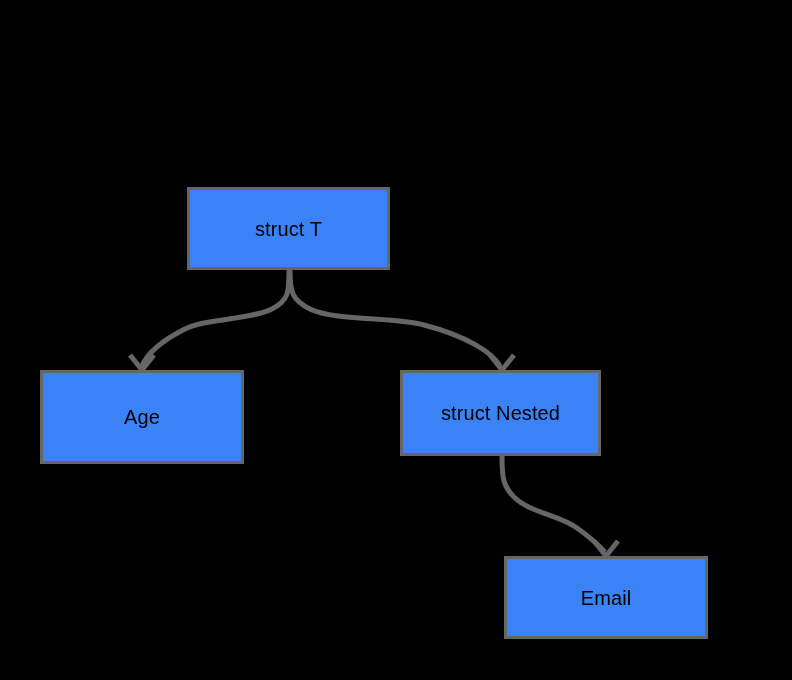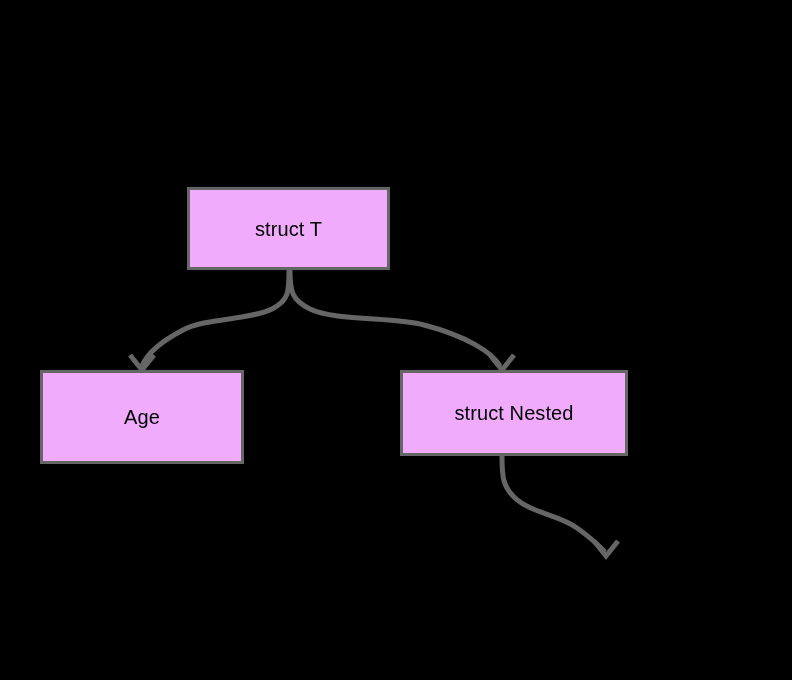--- a/index.html
+++ b/index.html
@@ -18,21 +18,21 @@
   #graph-svg {
     position: absolute;
     top: 0;
     left: 0;
     width: 792px;
     height: 680px;
   }
   .node-box {
     position: absolute;
     box-sizing: border-box;
-    background: #f0abfc;
+    background: #3b82f6;
     border: 3px solid #666666;
     display: flex;
     align-items: center;
     justify-content: center;
   }
   .node-label {
     color: #000000;
     font-family: "Liberation Sans", sans-serif;
     font-size: 20px;
     line-height: 1;
@@ -79,18 +79,21 @@
   </svg>
 
   <div class="node-box" style="left:187px; top:187px; width:203px; height:83px;">
     <span class="node-label">struct T</span>
   </div>
 
   <div class="node-box" style="left:40px; top:370px; width:204px; height:94px;">
     <span class="node-label">Age</span>
   </div>
 
-  <div class="node-box" style="left:400px; top:370px; width:228px; height:86px;">
+  <div class="node-box" style="left:400px; top:370px; width:201px; height:86px;">
     <span class="node-label">struct Nested</span>
   </div>
 
+  <div class="node-box" style="left:504px; top:556px; width:204px; height:83px;">
+    <span class="node-label">Email</span>
+  </div>
 
 </div>
 
 </body></html>

